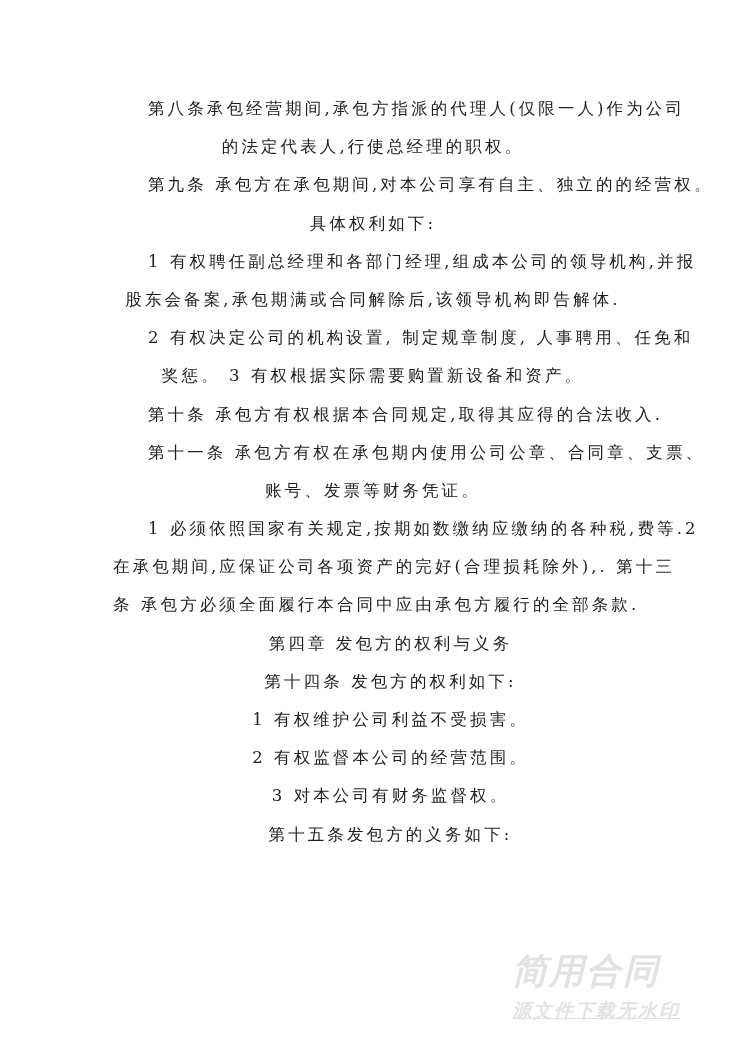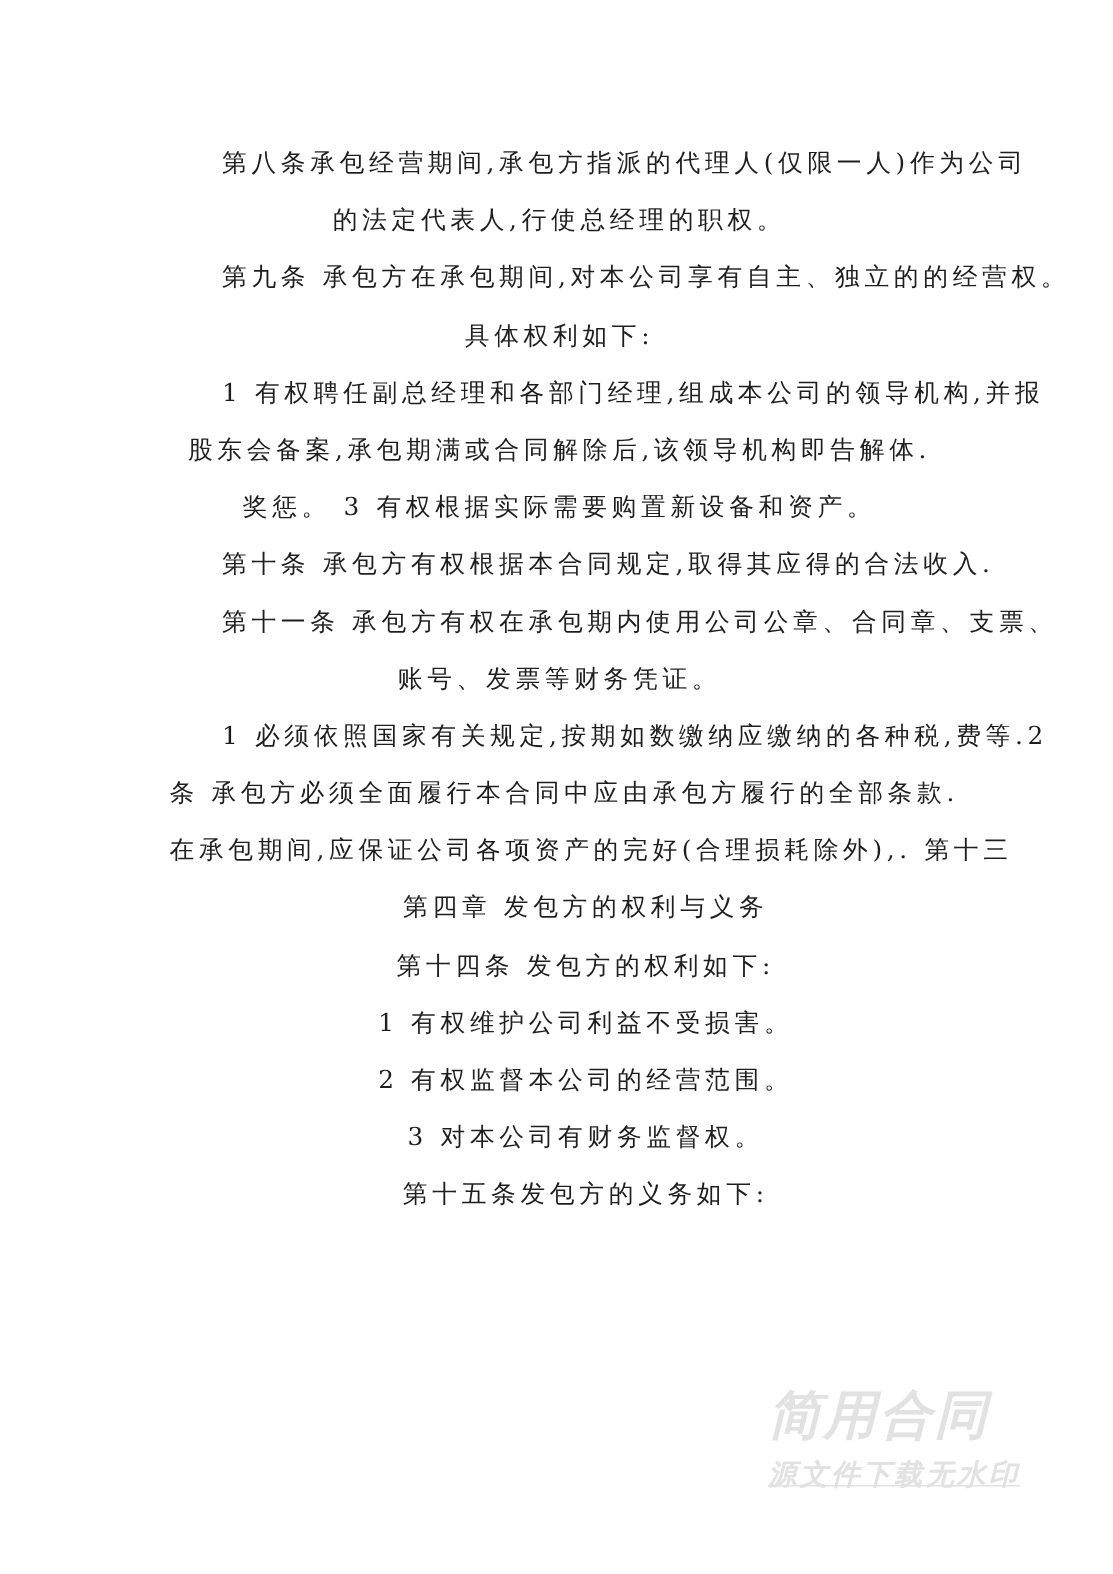--- a/index.html
+++ b/index.html
@@ -7,41 +7,42 @@
     width: 742px; height: 1049px; background: #ffffff; position: relative; overflow: hidden;
     font-family: "DejaVu Serif", "Liberation Serif", serif; color: #1e1e1e;
   }
   .page { position: absolute; left: 113px; top: 93px; width: 520px; }
   .line {
     height: 38.2px; line-height: 32px; font-size: 16.5px; letter-spacing: 3.1px;
     white-space: nowrap; overflow: visible; text-align: center;
   }
   .indent { padding-left: 35px; }
   .wm { position: absolute; left: 512px; font-family: "DejaVu Sans", "Liberation Sans", sans-serif;
-        font-weight: bold; font-style: italic; color: #e2e2e2; white-space: nowrap; }
+        font-weight: bold; font-style: italic; color: #e2e2e2; white-space: nowrap; margin-top: 28px; }
   .wm-title { top: 920px; font-size: 35px; letter-spacing: 2px; }
   .wm-sub { top: 970px; font-size: 19px; letter-spacing: 2px; text-decoration: underline; }
 </style>
 </head>
 <body>
 
 <div class="page">
   <div class="line indent">第八条承包经营期间,承包方指派的代理人(仅限一人)作为公司</div>
   <div class="line">的法定代表人,行使总经理的职权。</div>
   <div class="line indent">第九条 承包方在承包期间,对本公司享有自主、独立的的经营权。</div>
   <div class="line">具体权利如下:</div>
   <div class="line indent">1 有权聘任副总经理和各部门经理,组成本公司的领导机构,并报</div>
   <div class="line">股东会备案,承包期满或合同解除后,该领导机构即告解体.</div>
+  <div class="line indent">2 有权决定公司的机构设置, 制定规章制度, 人事聘用、任免和</div>
   <div class="line">奖惩。 3 有权根据实际需要购置新设备和资产。</div>
   <div class="line indent">第十条 承包方有权根据本合同规定,取得其应得的合法收入.</div>
   <div class="line indent">第十一条 承包方有权在承包期内使用公司公章、合同章、支票、</div>
   <div class="line">账号、发票等财务凭证。</div>
   <div class="line indent">1 必须依照国家有关规定,按期如数缴纳应缴纳的各种税,费等.2</div>
+  <div class="line">在承包期间,应保证公司各项资产的完好(合理损耗除外),. 第十三</div>
   <div class="line">条 承包方必须全面履行本合同中应由承包方履行的全部条款.</div>
-  <div class="line">在承包期间,应保证公司各项资产的完好(合理损耗除外),. 第十三</div>
   <div class="line indent">第四章 发包方的权利与义务</div>
   <div class="line indent">第十四条 发包方的权利如下:</div>
   <div class="line indent">1 有权维护公司利益不受损害。</div>
   <div class="line indent">2 有权监督本公司的经营范围。</div>
   <div class="line indent">3 对本公司有财务监督权。</div>
   <div class="line indent">第十五条发包方的义务如下:</div>
 </div>
 
 <div class="wm wm-title">简用合同</div>
 <div class="wm wm-sub">源文件下载无水印</div>

